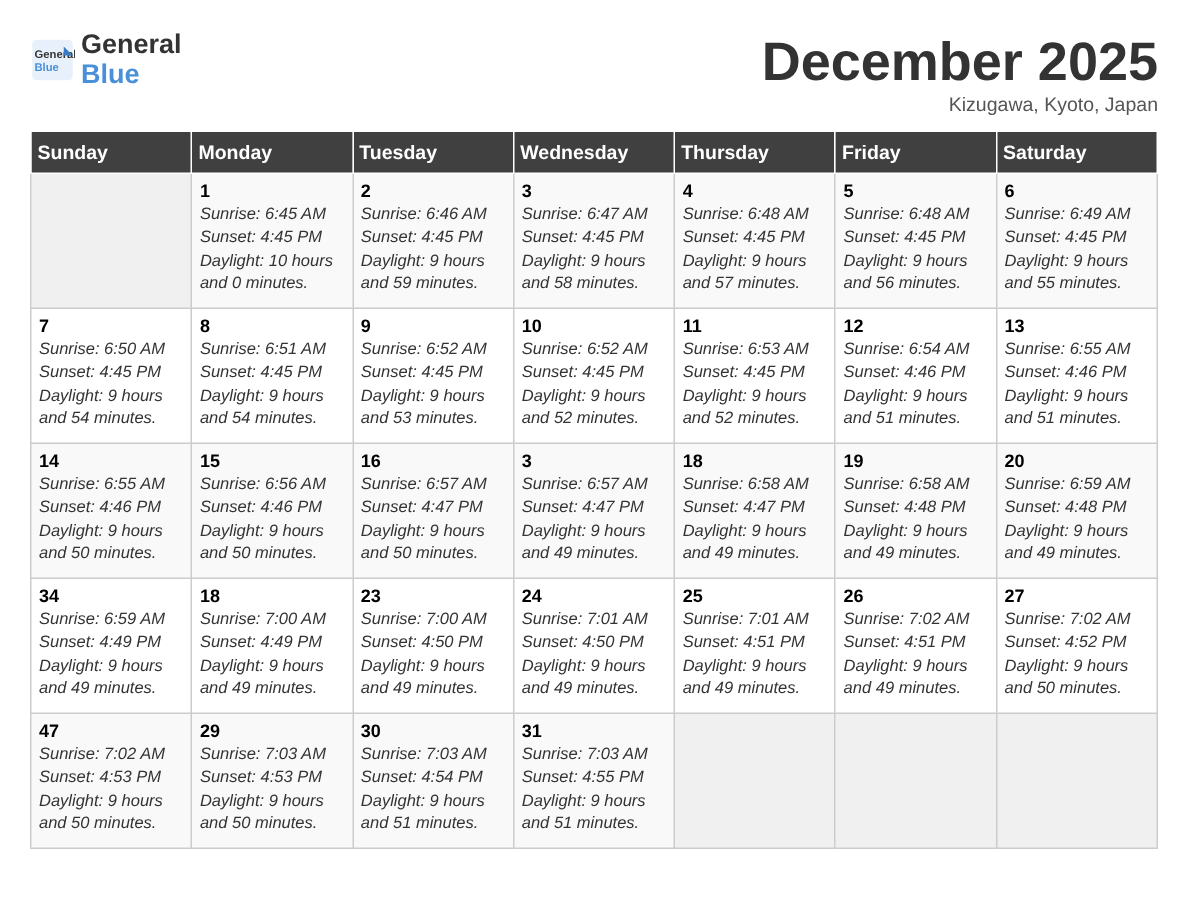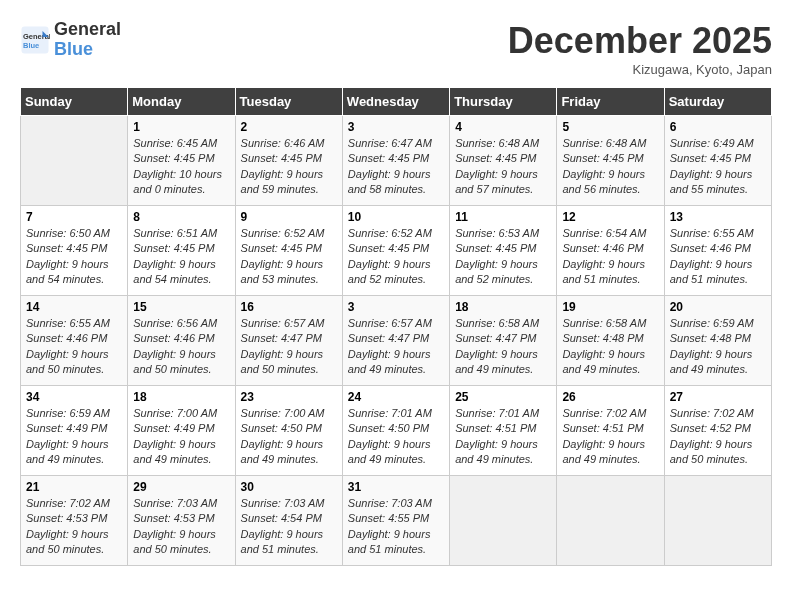--- a/index.html
+++ b/index.html
@@ -238,21 +238,21 @@
           <span class="day-num">26</span>
           <div class="day-info">Sunrise: 7:02 AM<br>Sunset: 4:51 PM<br>Daylight: 9 hours<br>and 49 minutes.</div>
         </td>
         <td>
           <span class="day-num">27</span>
           <div class="day-info">Sunrise: 7:02 AM<br>Sunset: 4:52 PM<br>Daylight: 9 hours<br>and 50 minutes.</div>
         </td>
       </tr>
       <tr>
         <td>
-          <span class="day-num">21</span>
+          <span class="day-num">47</span>
           <div class="day-info">Sunrise: 7:02 AM<br>Sunset: 4:53 PM<br>Daylight: 9 hours<br>and 50 minutes.</div>
         </td>
         <td>
           <span class="day-num">29</span>
           <div class="day-info">Sunrise: 7:03 AM<br>Sunset: 4:53 PM<br>Daylight: 9 hours<br>and 50 minutes.</div>
         </td>
         <td>
           <span class="day-num">30</span>
           <div class="day-info">Sunrise: 7:03 AM<br>Sunset: 4:54 PM<br>Daylight: 9 hours<br>and 51 minutes.</div>
         </td>

